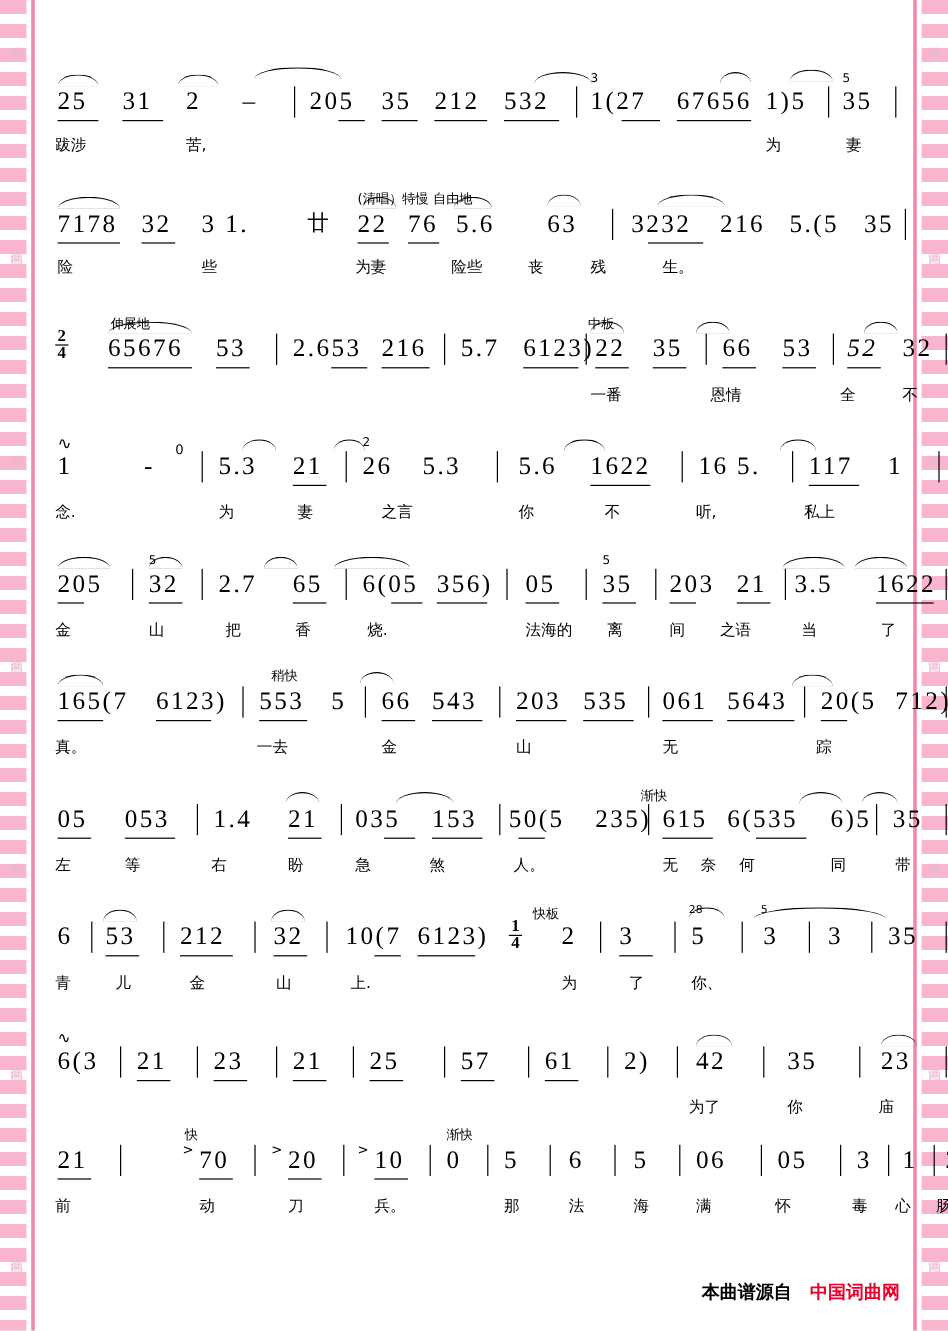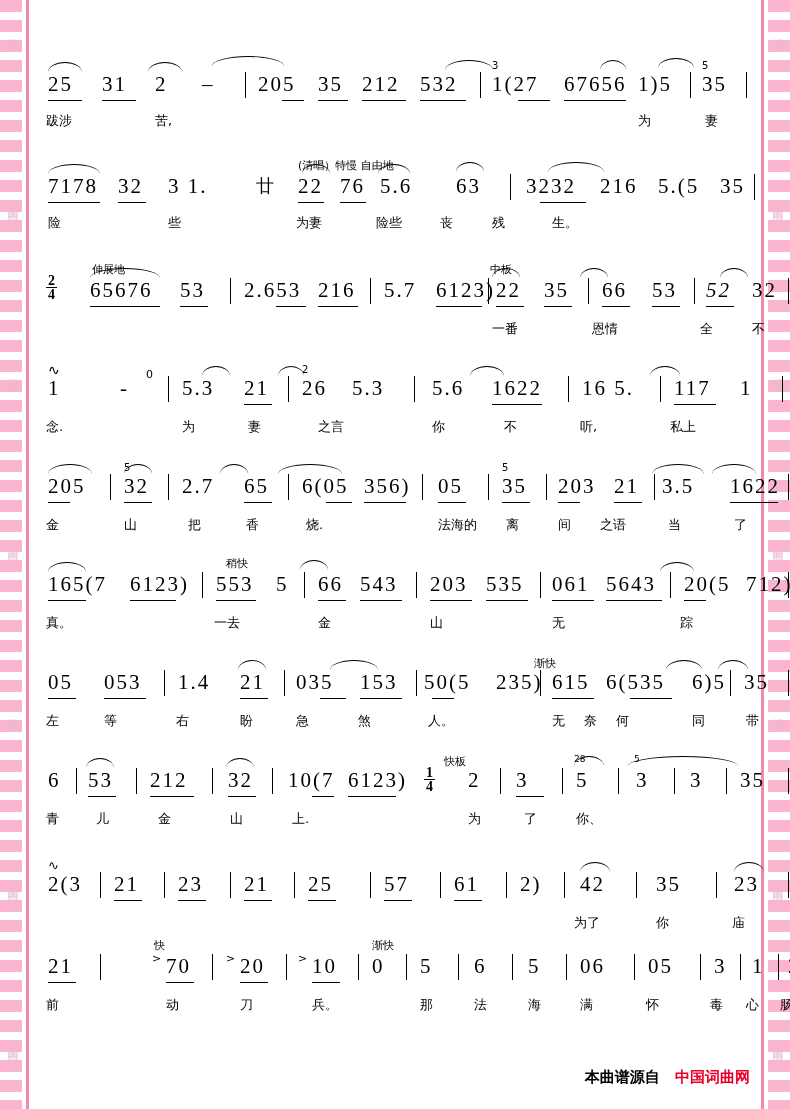--- a/index.html
+++ b/index.html
@@ -545,21 +545,21 @@
     <div class="lyr" style="left:484px;top:58px;">了</div>
     <div class="lyr" style="left:536px;top:58px;">你、</div>
   </div>
 
   <div class="system" style="top:856px;">
     <div class="row-notes">
       <div class="mark" style="left:8px;top:2px;font-size:13px;">∿</div>
       <div class="slur" style="left:540px;top:6px;width:30px;"></div>
       <div class="slur" style="left:694px;top:6px;width:30px;"></div>
 
-      <div class="cell" style="left:8px;top:16px;">2(3</div>
+      <div class="cell" style="left:8px;top:16px;">6(3</div>
       <div class="bar" style="left:60px;top:16px;"></div>
 
       <div class="cell" style="left:74px;top:16px;">21</div>
       <div class="underl" style="left:74px;top:44px;width:28px;"></div>
       <div class="bar" style="left:124px;top:16px;"></div>
 
       <div class="cell" style="left:138px;top:16px;">23</div>
       <div class="underl" style="left:138px;top:44px;width:28px;"></div>
       <div class="bar" style="left:190px;top:16px;"></div>
 

